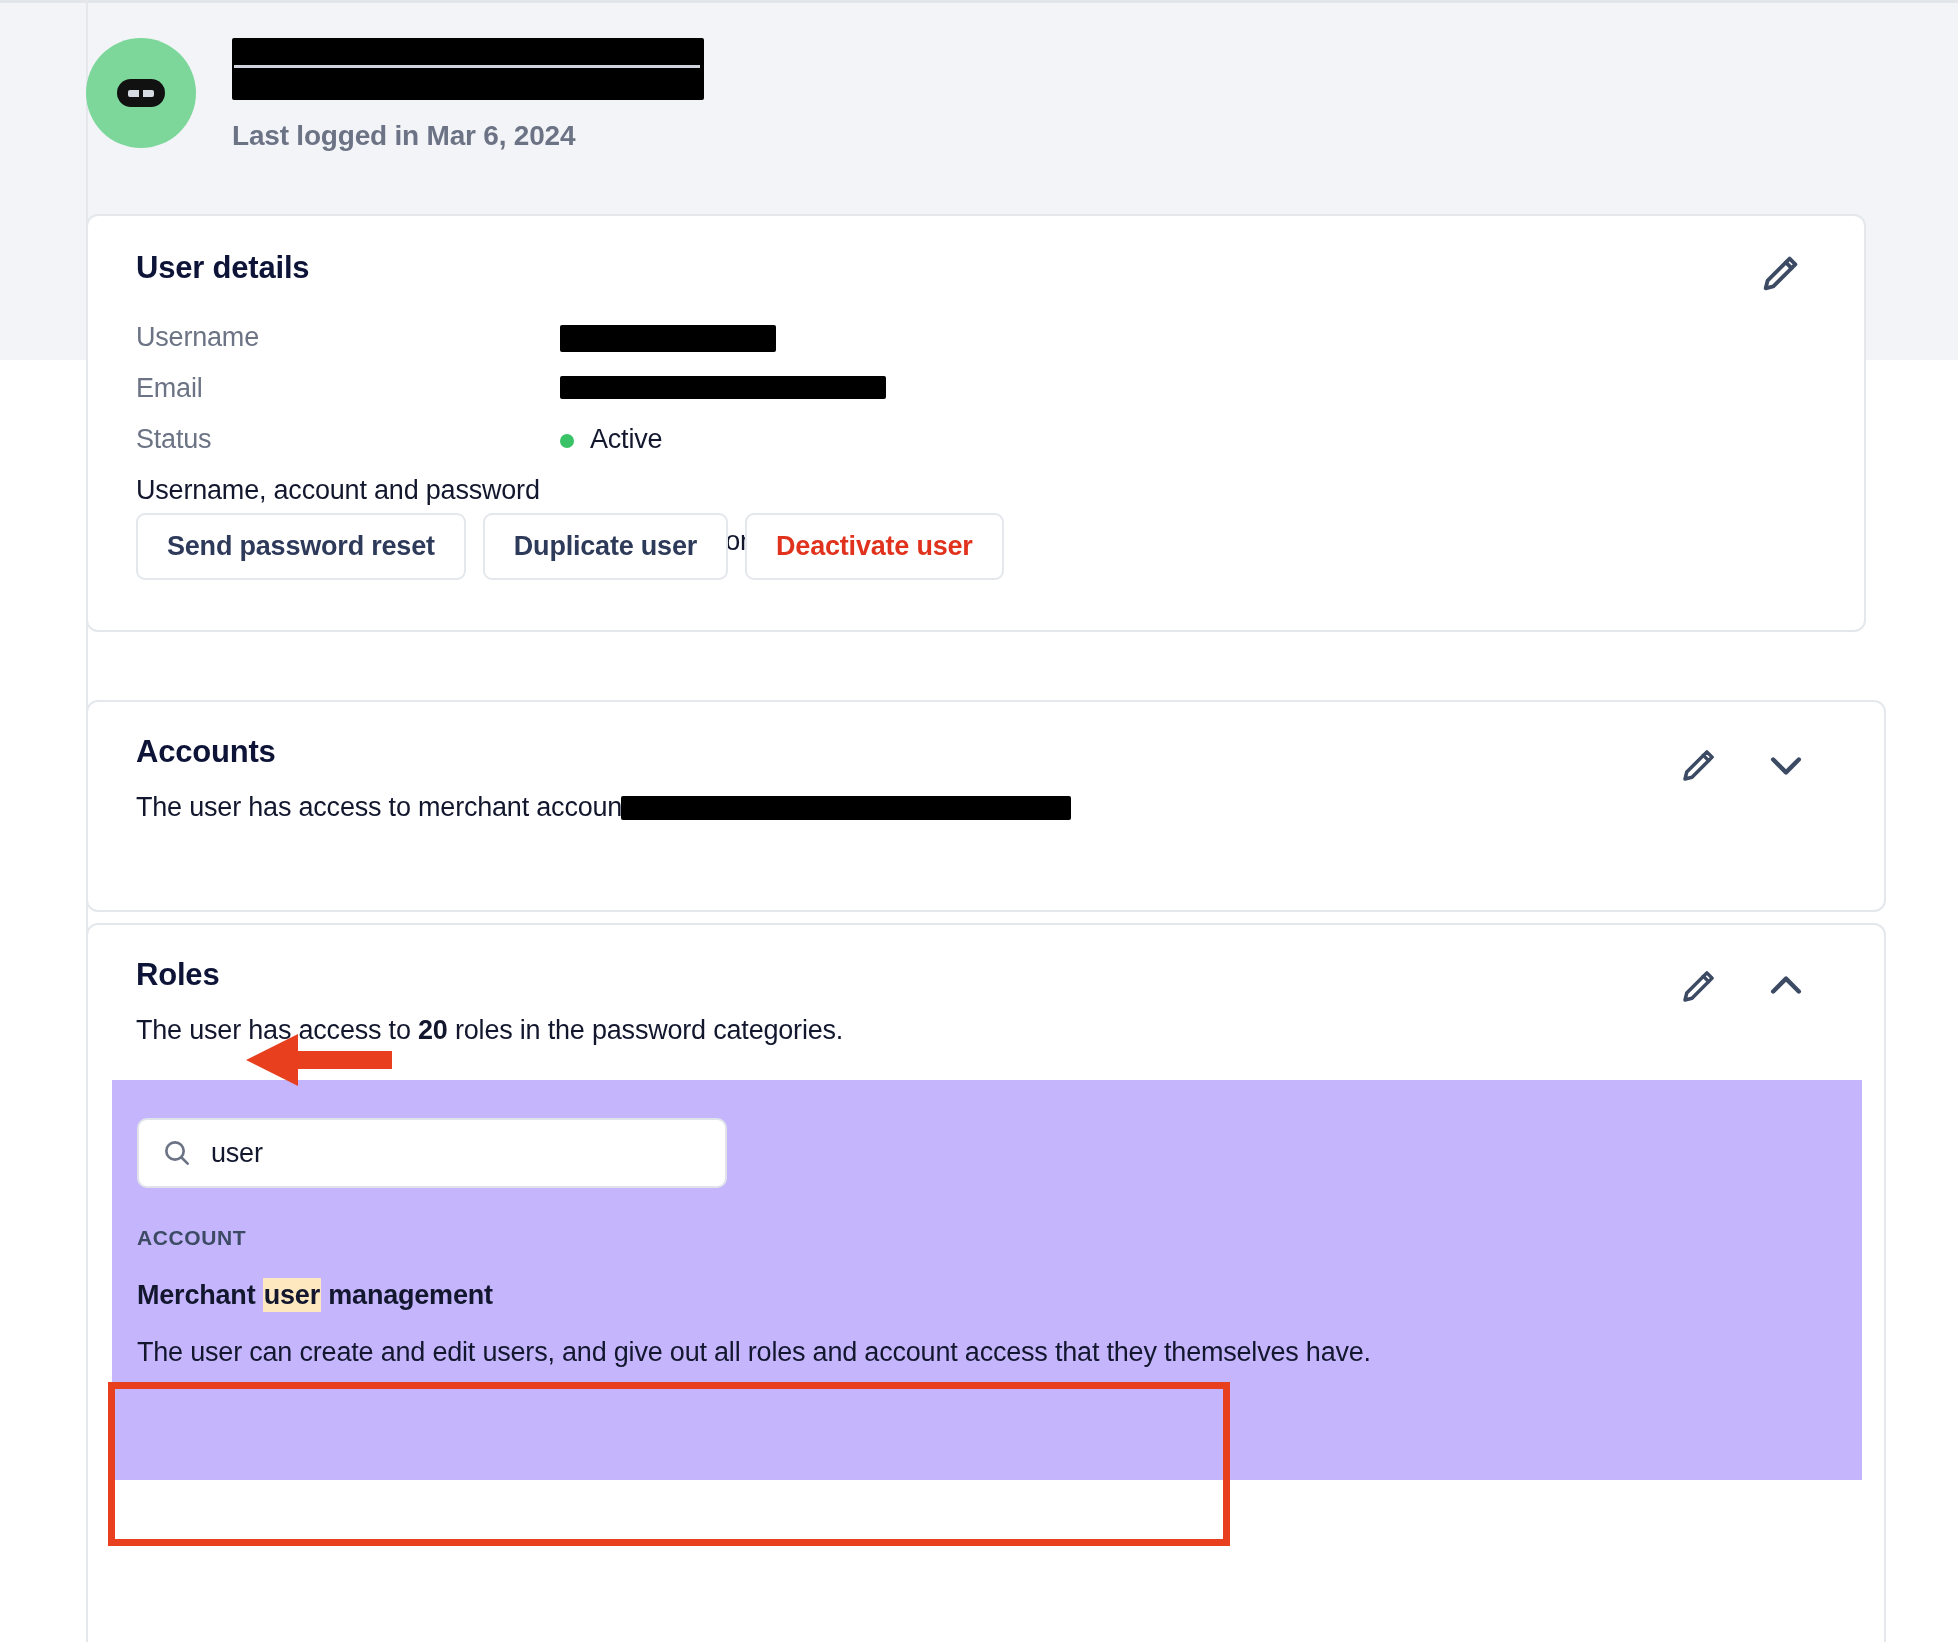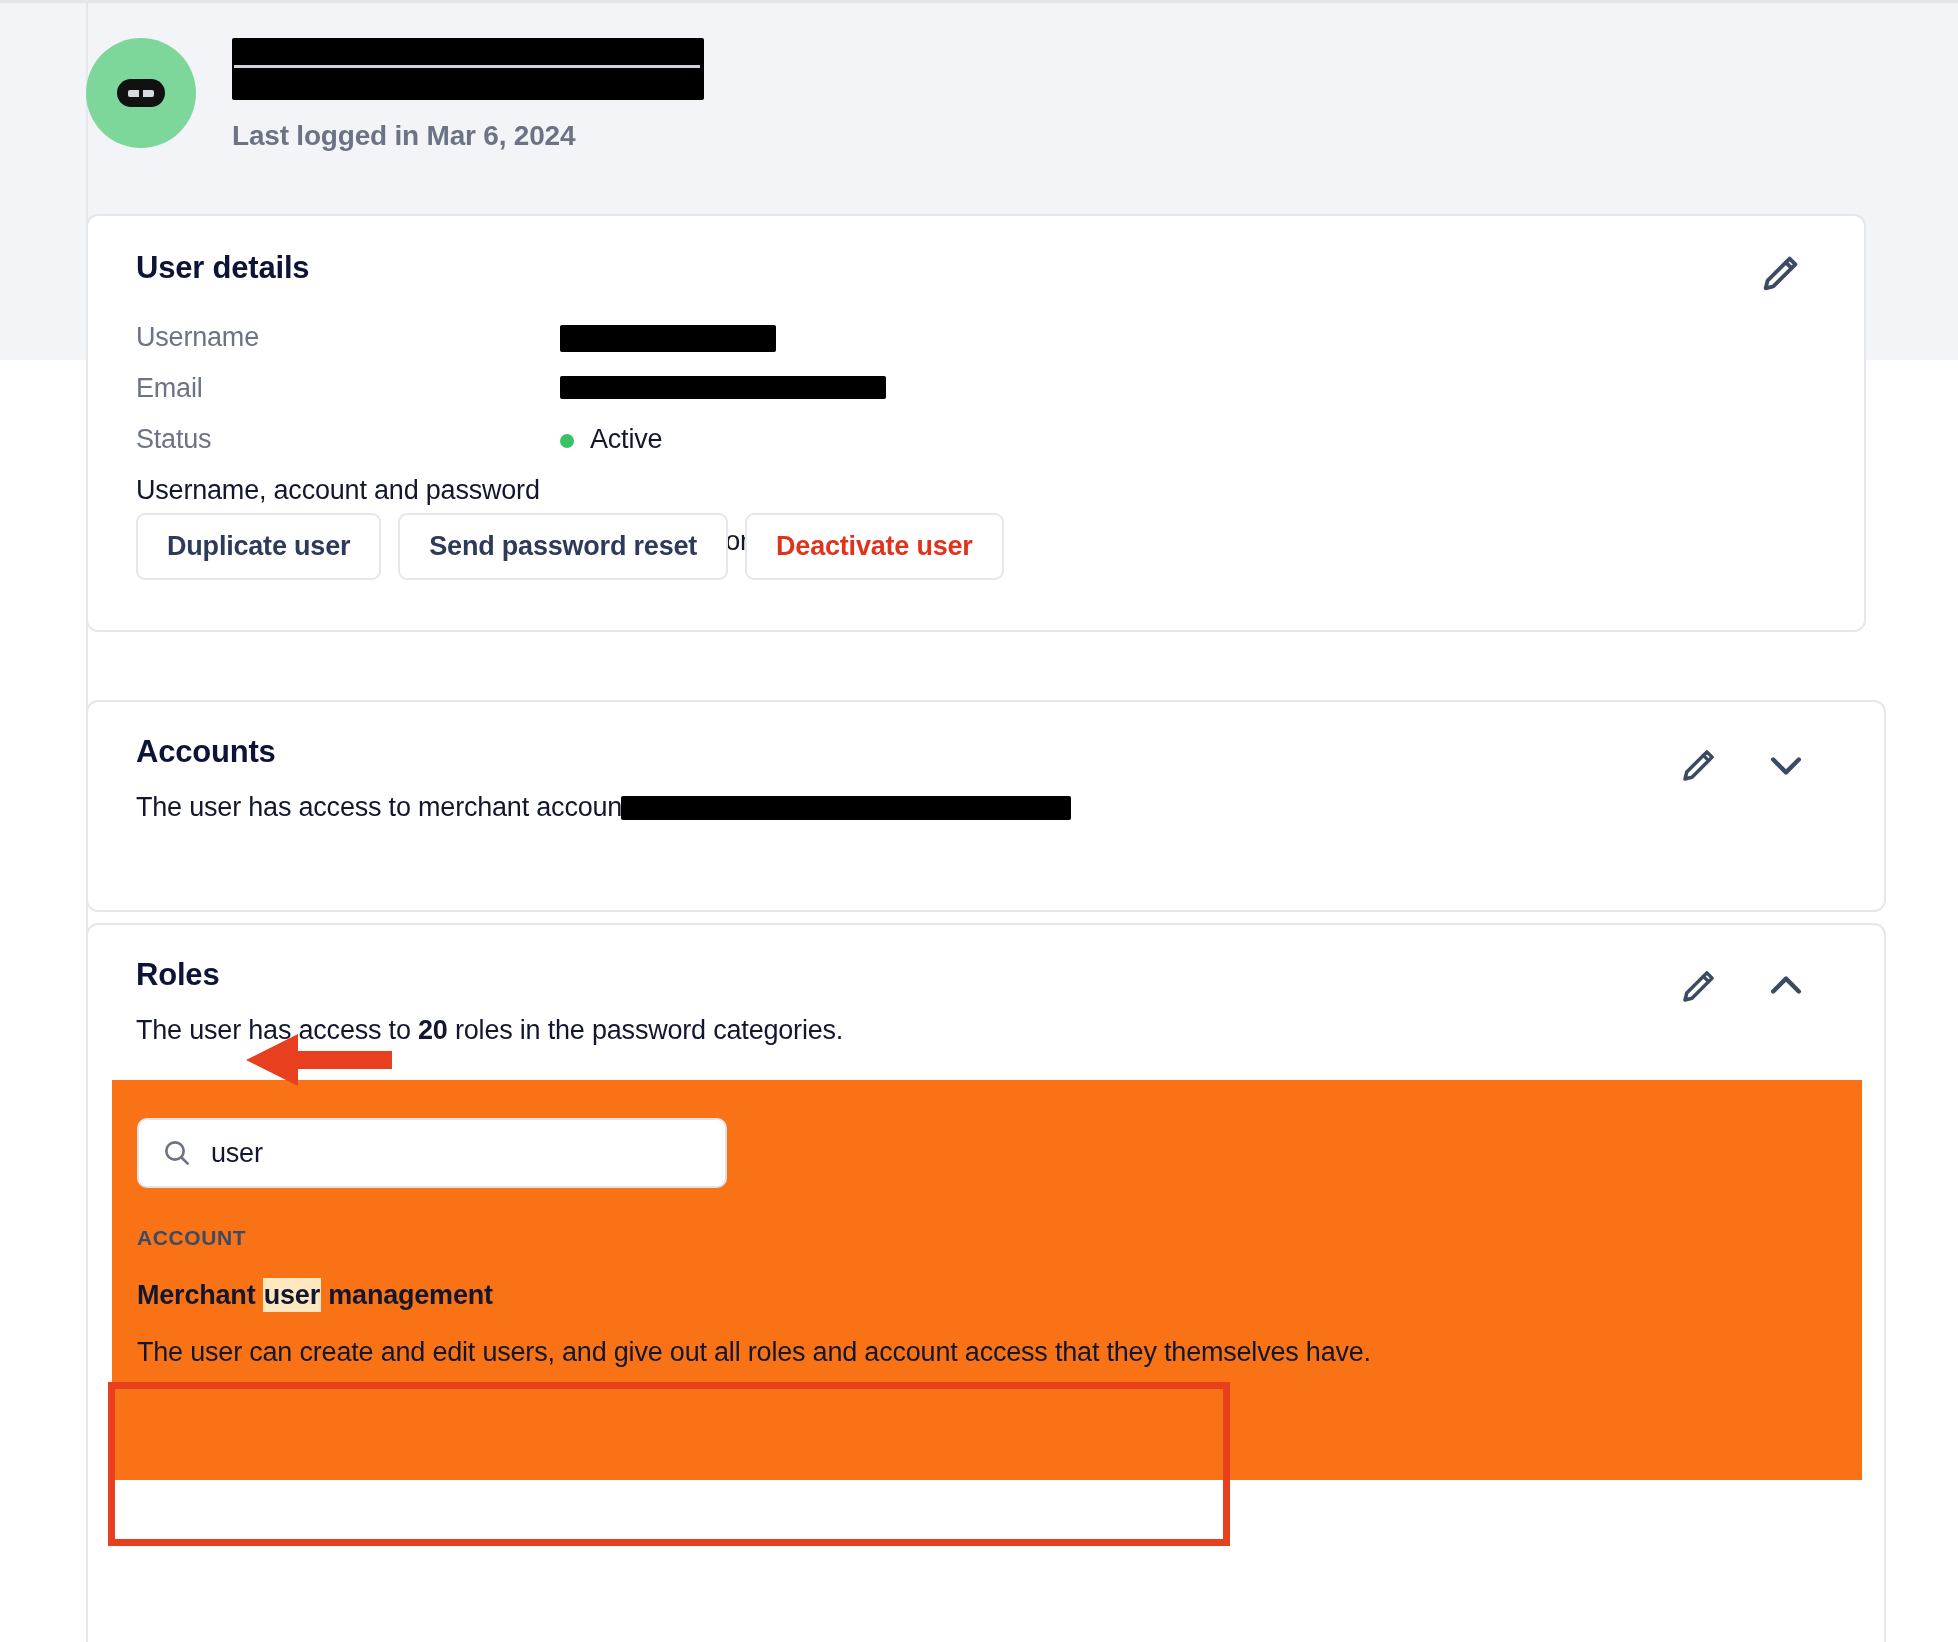--- a/index.html
+++ b/index.html
@@ -219,21 +219,21 @@
   #card-roles { left: 86px; top: 923px; width: 1800px; height: 1000px; }
   #card-roles .card-title { position: absolute; left: 48px; top: 32px; }
   #card-roles .card-sub { position: absolute; left: 48px; top: 90px; }
   .bold-count { font-weight: bold; }
 
   .roles-panel {
     position: absolute;
     left: 24px; top: 155px;
     width: 1750px;
     height: 400px;
-    background: #f97316;
+    background: #c4b5fd;
   }
 
   .search-box {
     position: absolute;
     left: 25px; top: 38px;
     width: 590px; height: 70px;
     background: #ffffff;
     border: 2px solid #e0e4ea;
     border-radius: 10px;
     display: flex;
@@ -342,22 +342,22 @@
         <div class="detail-value">Username, account and password</div>
       </div>
 
       <div class="detail-row">
         <div class="detail-label">Password</div>
         <div class="detail-value">Last modified on Jan 5, 2024</div>
       </div>
     </div>
 
     <div class="btn-row">
+      <button class="btn">Send password reset</button>
       <button class="btn">Duplicate user</button>
-      <button class="btn">Send password reset</button>
       <button class="btn danger">Deactivate user</button>
     </div>
   </div>
 
   <div class="card" id="card-accounts">
     <div class="card-title">Accounts</div>
     <div class="card-sub">
       <span>The user has access to merchant account</span><span class="redaction-account"></span>
     </div>
 

